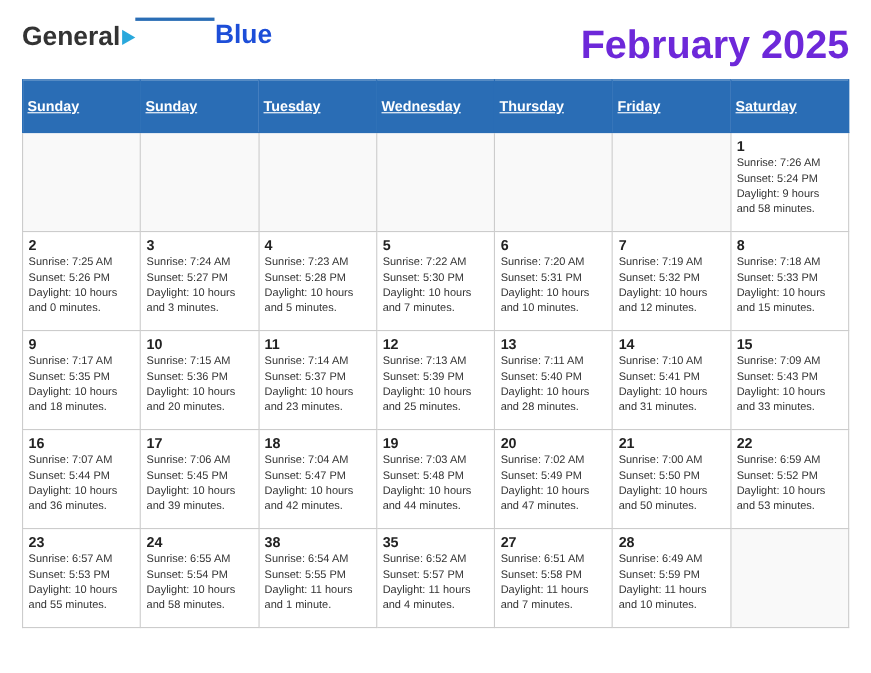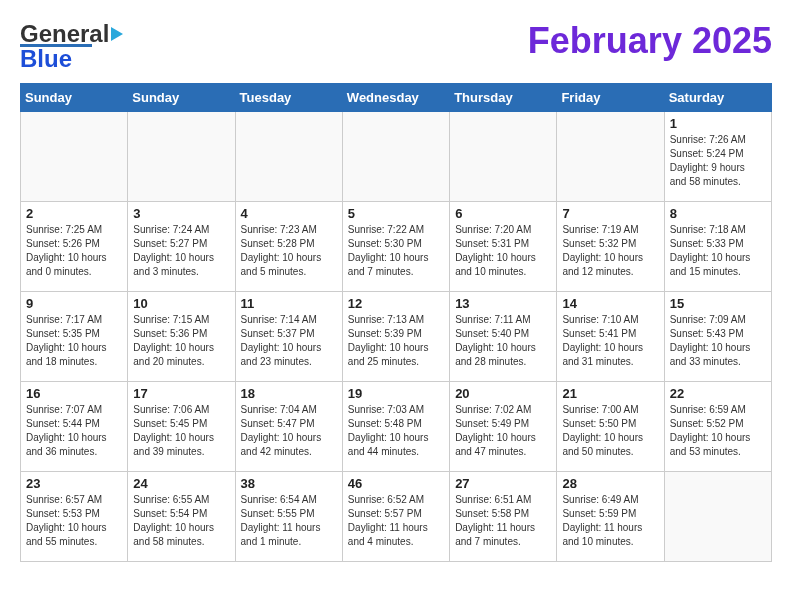--- a/index.html
+++ b/index.html
@@ -11,21 +11,21 @@
       padding: 20px;
     }
     .header {
       display: flex;
       justify-content: space-between;
       align-items: flex-start;
       margin-bottom: 10px;
     }
     .logo {
       display: flex;
-      flex-direction: column;
+      flex-direction: row;
       align-items: flex-start;
     }
     .title-block {
       text-align: right;
     }
     .month-title {
       font-size: 36px;
       font-weight: bold;
       color: #6d28d9;
     }
@@ -36,23 +36,24 @@
     .calendar {
       width: 100%;
       border-collapse: collapse;
       table-layout: fixed;
     }
     .calendar th {
       background: #2a6db5;
       color: #fff;
       font-size: 13px;
       font-weight: bold;
-      padding: 6px 4px;
+      padding: 16px 4px;
       text-align: left;
       border: 1px solid #2a6db5;
+      text-decoration: underline;
     }
     .calendar td {
       border: 1px solid #ccc;
       vertical-align: top;
       padding: 4px 5px;
       height: 90px;
       font-size: 10.5px;
       color: #333;
       background: #fff;
     }
@@ -213,21 +214,21 @@
         </td>
         <td>
           <span class="day-num">24</span>
           <div class="day-info">Sunrise: 6:55 AM<br>Sunset: 5:54 PM<br>Daylight: 10 hours<br>and 58 minutes.</div>
         </td>
         <td>
           <span class="day-num">38</span>
           <div class="day-info">Sunrise: 6:54 AM<br>Sunset: 5:55 PM<br>Daylight: 11 hours<br>and 1 minute.</div>
         </td>
         <td>
-          <span class="day-num">46</span>
+          <span class="day-num">35</span>
           <div class="day-info">Sunrise: 6:52 AM<br>Sunset: 5:57 PM<br>Daylight: 11 hours<br>and 4 minutes.</div>
         </td>
         <td>
           <span class="day-num">27</span>
           <div class="day-info">Sunrise: 6:51 AM<br>Sunset: 5:58 PM<br>Daylight: 11 hours<br>and 7 minutes.</div>
         </td>
         <td>
           <span class="day-num">28</span>
           <div class="day-info">Sunrise: 6:49 AM<br>Sunset: 5:59 PM<br>Daylight: 11 hours<br>and 10 minutes.</div>
         </td>

